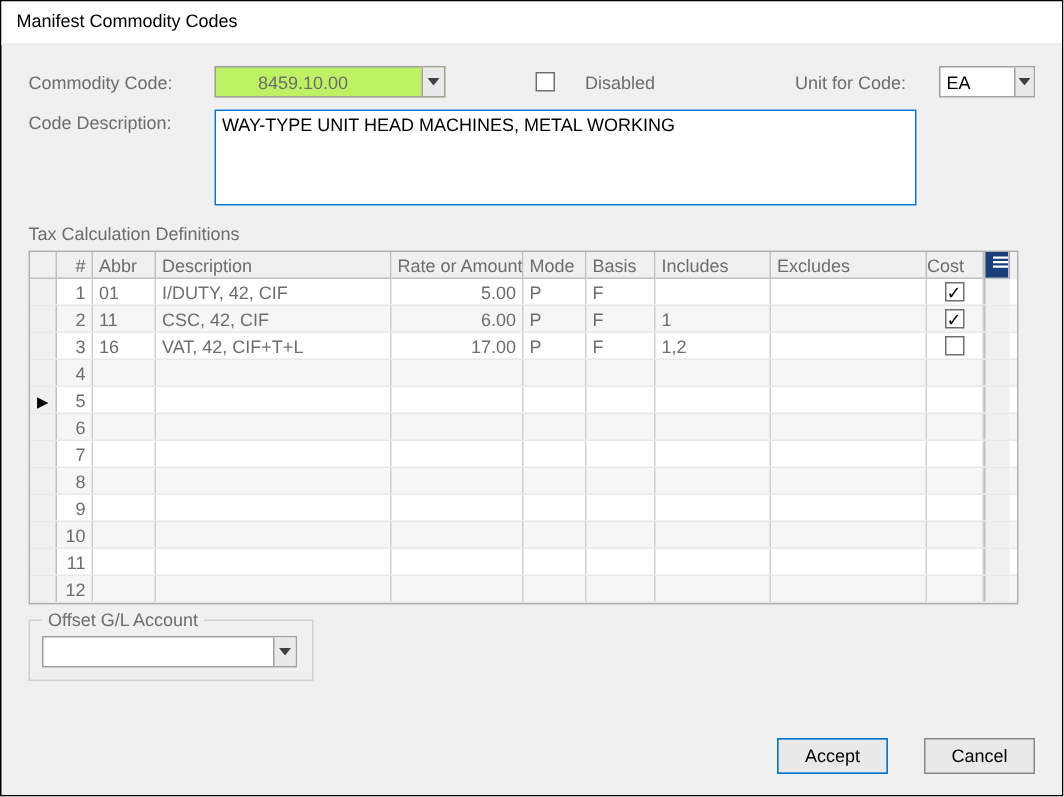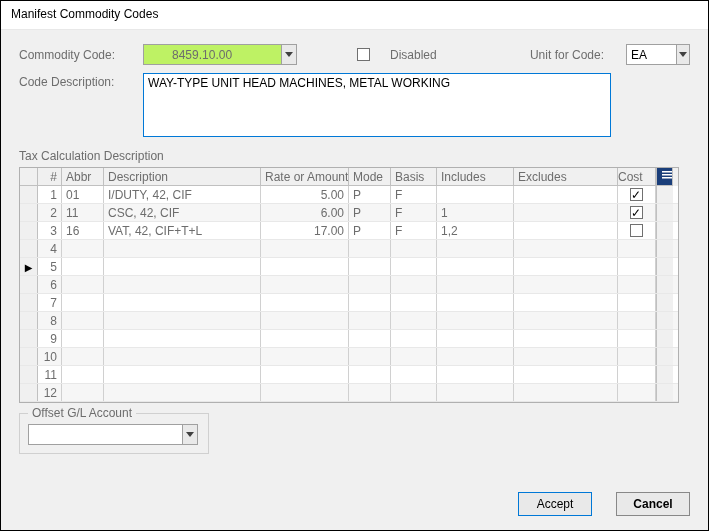--- a/index.html
+++ b/index.html
@@ -165,21 +165,21 @@
   .btn-std {
     width: 74px; height: 24px;
     border: 1px solid #888;
     background: #e9e9e9;
     color: #000;
     font: inherit;
     cursor: default;
     outline: 1px solid #0078d7;
     outline-offset: -1px;
   }
-  .btn-std.secondary { outline:none;font-weight:bold; }
+  .btn-std.secondary { outline:none; }
 </style>
 </head>
 <body>
 
 <div class="window">
 
   <div class="titlebar">Manifest Commodity Codes</div>
 
   <div class="content">
 
@@ -208,21 +208,21 @@
             </svg>
         </span>
       </span>
     </div>
 
     <div class="row" style="align-items:flex-start">
       <span class="label" style="width:102px;padding-top:2px">Code Description:</span>
       <div class="desc-area"><span>WAY-TYPE UNIT HEAD MACHINES, METAL WORKING</span><span class="desc-caret"></span></div>
     </div>
 
-    <div class="section-title">Tax Calculation Description</div>
+    <div class="section-title">Tax Calculation Definitions</div>
 
     <div class="grid">
       <div class="grid-header">
         <div class="gcell c-sel"></div>
         <div class="gcell c-num">#</div>
         <div class="gcell c-abbr">Abbr</div>
         <div class="gcell c-desc">Description</div>
         <div class="gcell c-rate">Rate or Amount</div>
         <div class="gcell c-mode">Mode</div>
         <div class="gcell c-basis">Basis</div>

